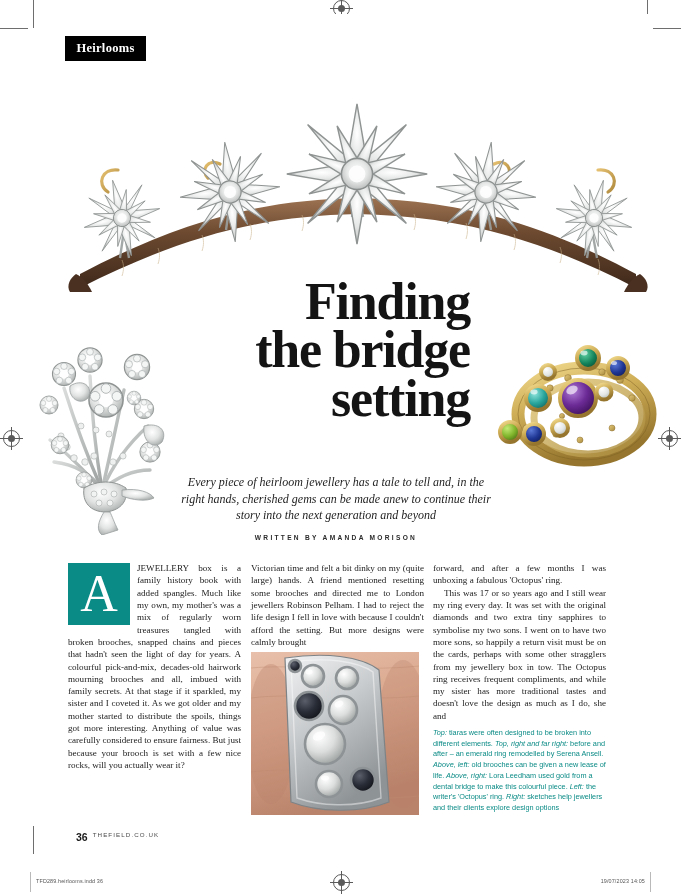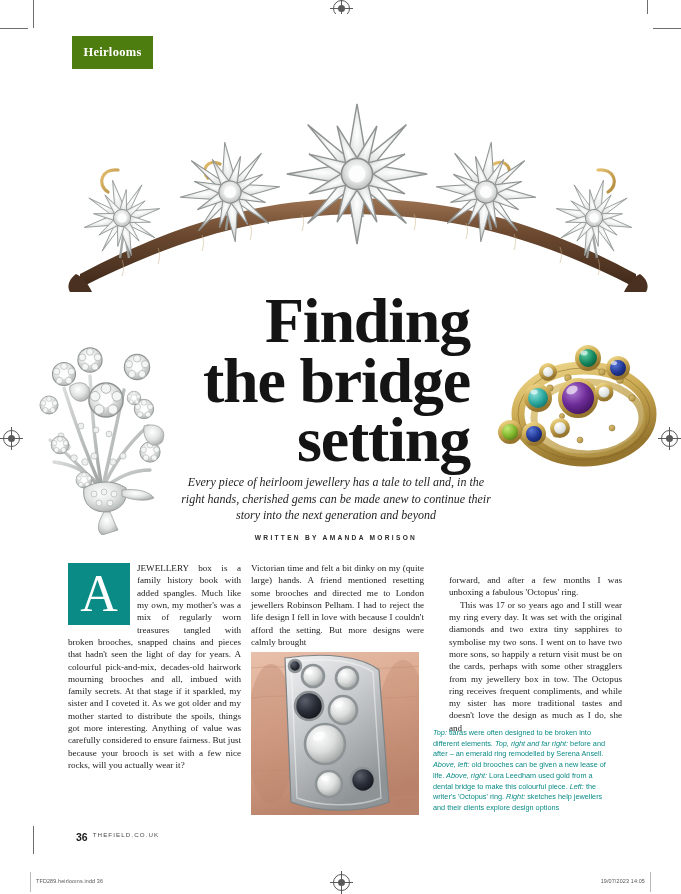--- a/index.html
+++ b/index.html
@@ -12,21 +12,21 @@
   .reg:before,.reg:after{content:"";position:absolute;background:#5a5a5a;}
   .reg:before{left:50%;top:-4px;width:1px;height:23px;margin-left:-0.5px;}
   .reg:after{top:50%;left:-4px;height:1px;width:23px;margin-top:-0.5px;}
   .reg i{position:absolute;left:50%;top:50%;width:7px;height:7px;margin:-3.5px 0 0 -3.5px;
          border-radius:50%;background:#5a5a5a;}
 
   
   .plate{position:absolute;left:57px;top:14px;width:596px;height:843px;background:#fff;}
 
   
-  .tag{position:absolute;left:72px;top:36px;width:81px;height:33px;background:#4d7c0f;
+  .tag{position:absolute;left:65px;top:36px;width:81px;height:25px;background:#000000;
        display:flex;align-items:center;justify-content:center;}
   .tag span{color:#fff;font-weight:bold;font-size:12.5px;letter-spacing:.3px;
             font-family:"Liberation Serif",serif;}
 
   
   .photo{position:absolute;}
 
   
   .tiara{left:62px;top:62px;width:590px;height:230px;}
   .tiara svg{display:block;width:100%;height:100%;}
@@ -39,39 +39,39 @@
   .gemring{left:492px;top:336px;width:180px;height:132px;}
   .gemring svg{display:block;width:100%;height:100%;}
 
   
   .octo{left:251px;top:652px;width:168px;height:163px;overflow:hidden;}
   .octo svg{display:block;width:100%;height:100%;}
 
   
   .headline{position:absolute;left:150px;top:278px;width:320px;text-align:right;
             font-family:"Liberation Serif",serif;font-weight:bold;
-            font-size:64px;line-height:.93;letter-spacing:-1.2px;color:#141414;margin-top:13px;}
+            font-size:52px;line-height:.93;letter-spacing:-1.2px;color:#141414;}
   .headline div{white-space:nowrap;}
 
   
   .deck{position:absolute;left:176px;top:474px;width:320px;text-align:center;
         font-family:"Liberation Serif",serif;font-style:italic;
         font-size:12px;line-height:1.38;color:#1d1d1d;}
   .byline{position:absolute;left:176px;top:534px;width:320px;text-align:center;
           font-family:"Liberation Sans",sans-serif;font-size:6.6px;
           letter-spacing:2.3px;color:#2b2b2b;font-weight:bold;}
 
   
   .col{position:absolute;top:562px;width:173px;font-size:9.1px;line-height:1.355;
        text-align:justify;color:#1b1b1b;font-family:"Liberation Serif",serif;}
   .col p{margin:0;text-indent:11px;}
   .col p.first{text-indent:0;}
   .c1{left:68px;}
   .c2{left:251px;}
-  .c3{left:449px;margin-top:12px;}
+  .c3{left:433px;}
 
   
   .dropcap{float:left;width:62px;height:62px;background:#0b8b86;color:#fff;
            margin:1px 7px 0 0;display:flex;align-items:center;justify-content:center;
            font-family:"Liberation Serif",serif;font-size:52px;line-height:1;
            font-weight:normal;}
 
   
   .caption{position:absolute;left:433px;top:728px;width:173px;
            font-family:"Liberation Sans",sans-serif;font-size:7.3px;line-height:1.47;

